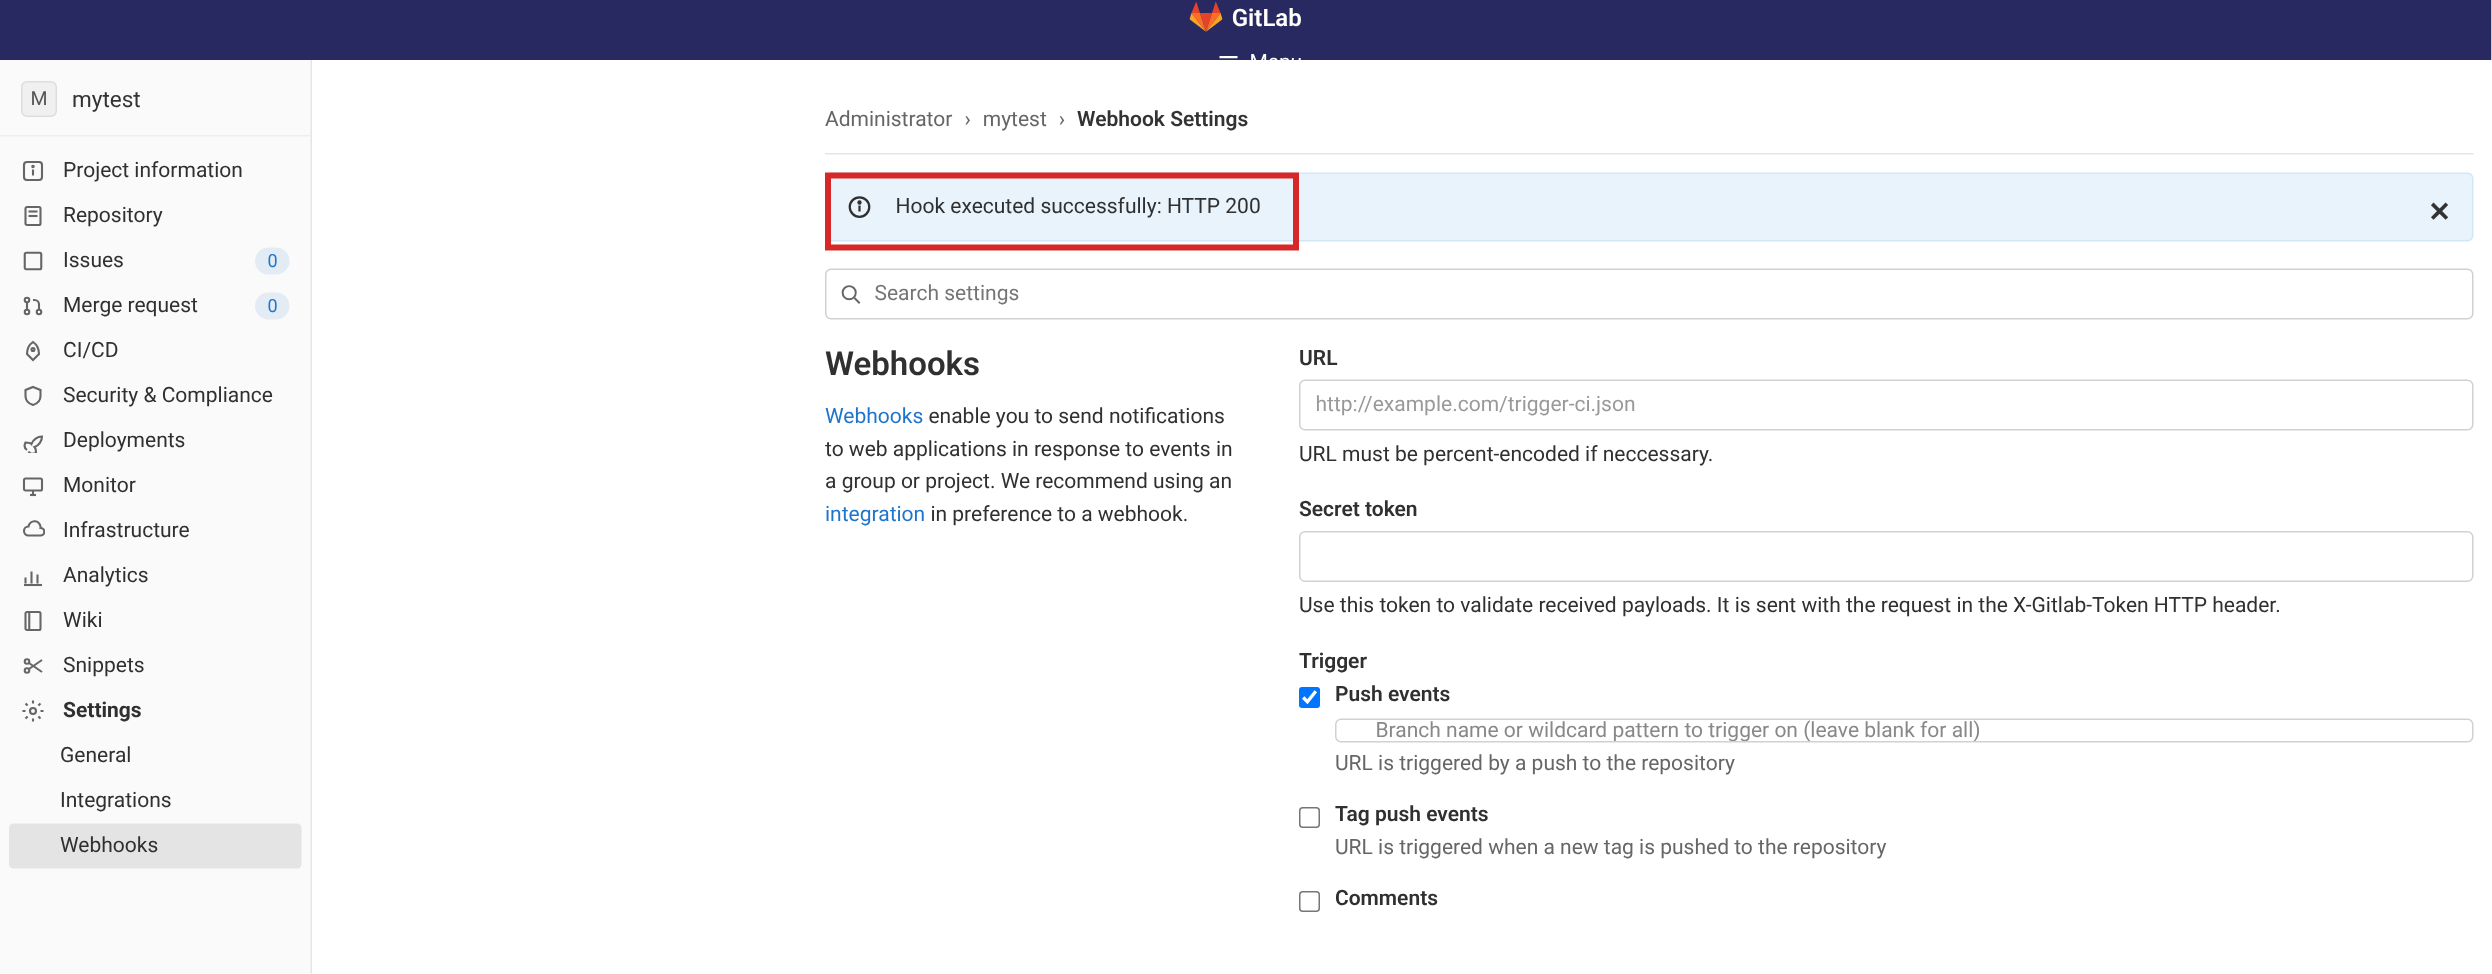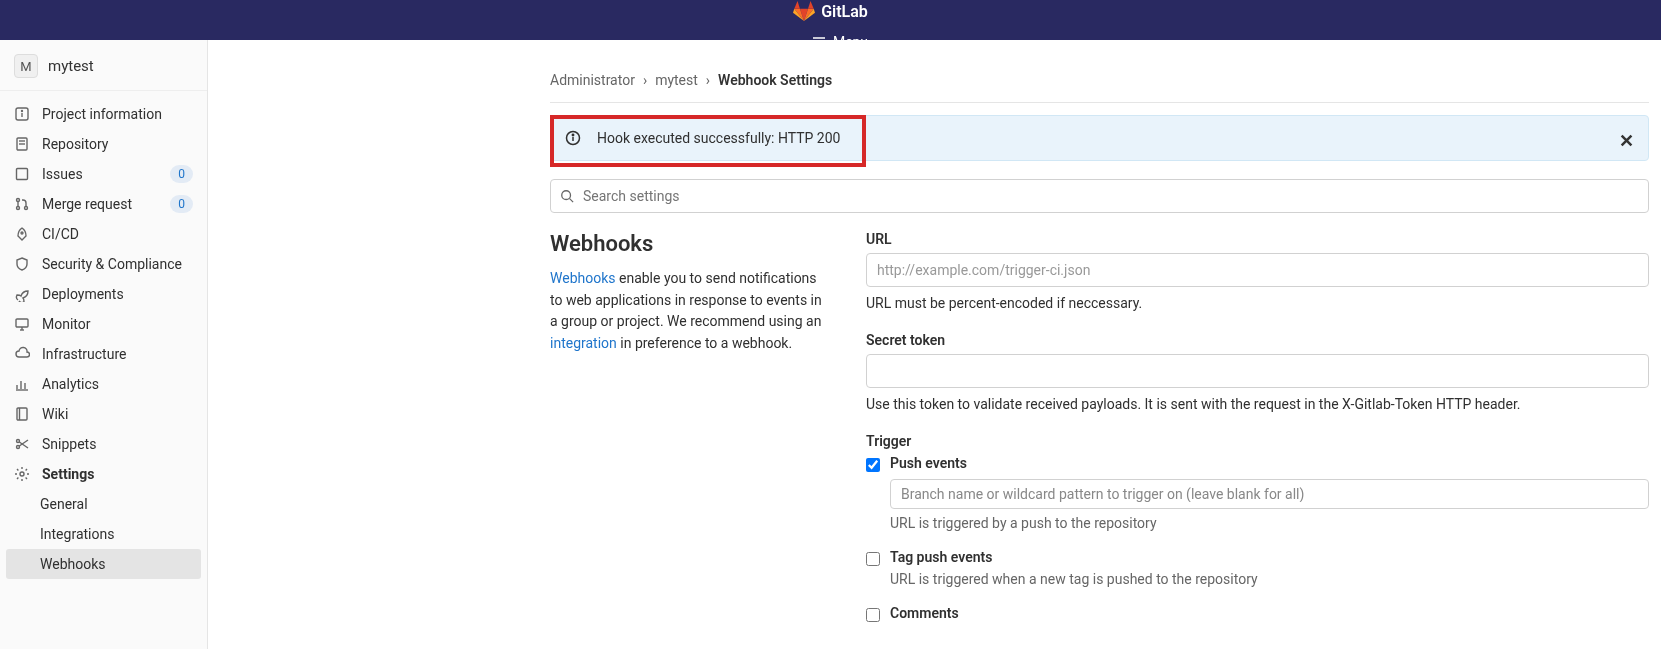--- a/index.html
+++ b/index.html
@@ -58,21 +58,21 @@
 .col-right { flex:1; }
 .field-group { margin-bottom:18px; }
 .field-group label.lbl { display:block; font-size:14px; font-weight:600; color:#303030; margin-bottom:6px; }
 .field-group input.text { width:100%; height:34px; border:1px solid #d1d1d1; border-radius:4px; padding:0 10px; font-size:14px; }
 .field-group input.text::placeholder { color:#999; }
 .field-group .help { font-size:14px; color:#303030; margin-top:6px; line-height:1.5; }
 .trigger-option { display:flex; align-items:flex-start; gap:10px; margin-bottom:6px; }
 .trigger-option input[type=checkbox] { margin-top:3px; width:14px; height:14px; cursor:pointer; }
 .trigger-option .opt-body { flex:1; }
 .trigger-option .opt-title { font-weight:600; font-size:14px; color:#303030; }
-.trigger-option .opt-input { width:100%; height:30px; border:1px solid #d1d1d1; border-radius:4px; padding:0 10px; font-size:14px; margin-top:8px; }
+.trigger-option .opt-input { width:100%; height:16px; border:1px solid #d1d1d1; border-radius:4px; padding:0 26px; font-size:14px; margin-top:8px; }
 .trigger-option .opt-input::placeholder { color:#888; }
 .trigger-option .opt-desc { font-size:14px; color:#666; margin-top:6px; }
 .trigger-block { margin-bottom:18px; }
 
 svg { display:block; }
 </style>
 </head>
 <body>
 
 <div class="navbar">

